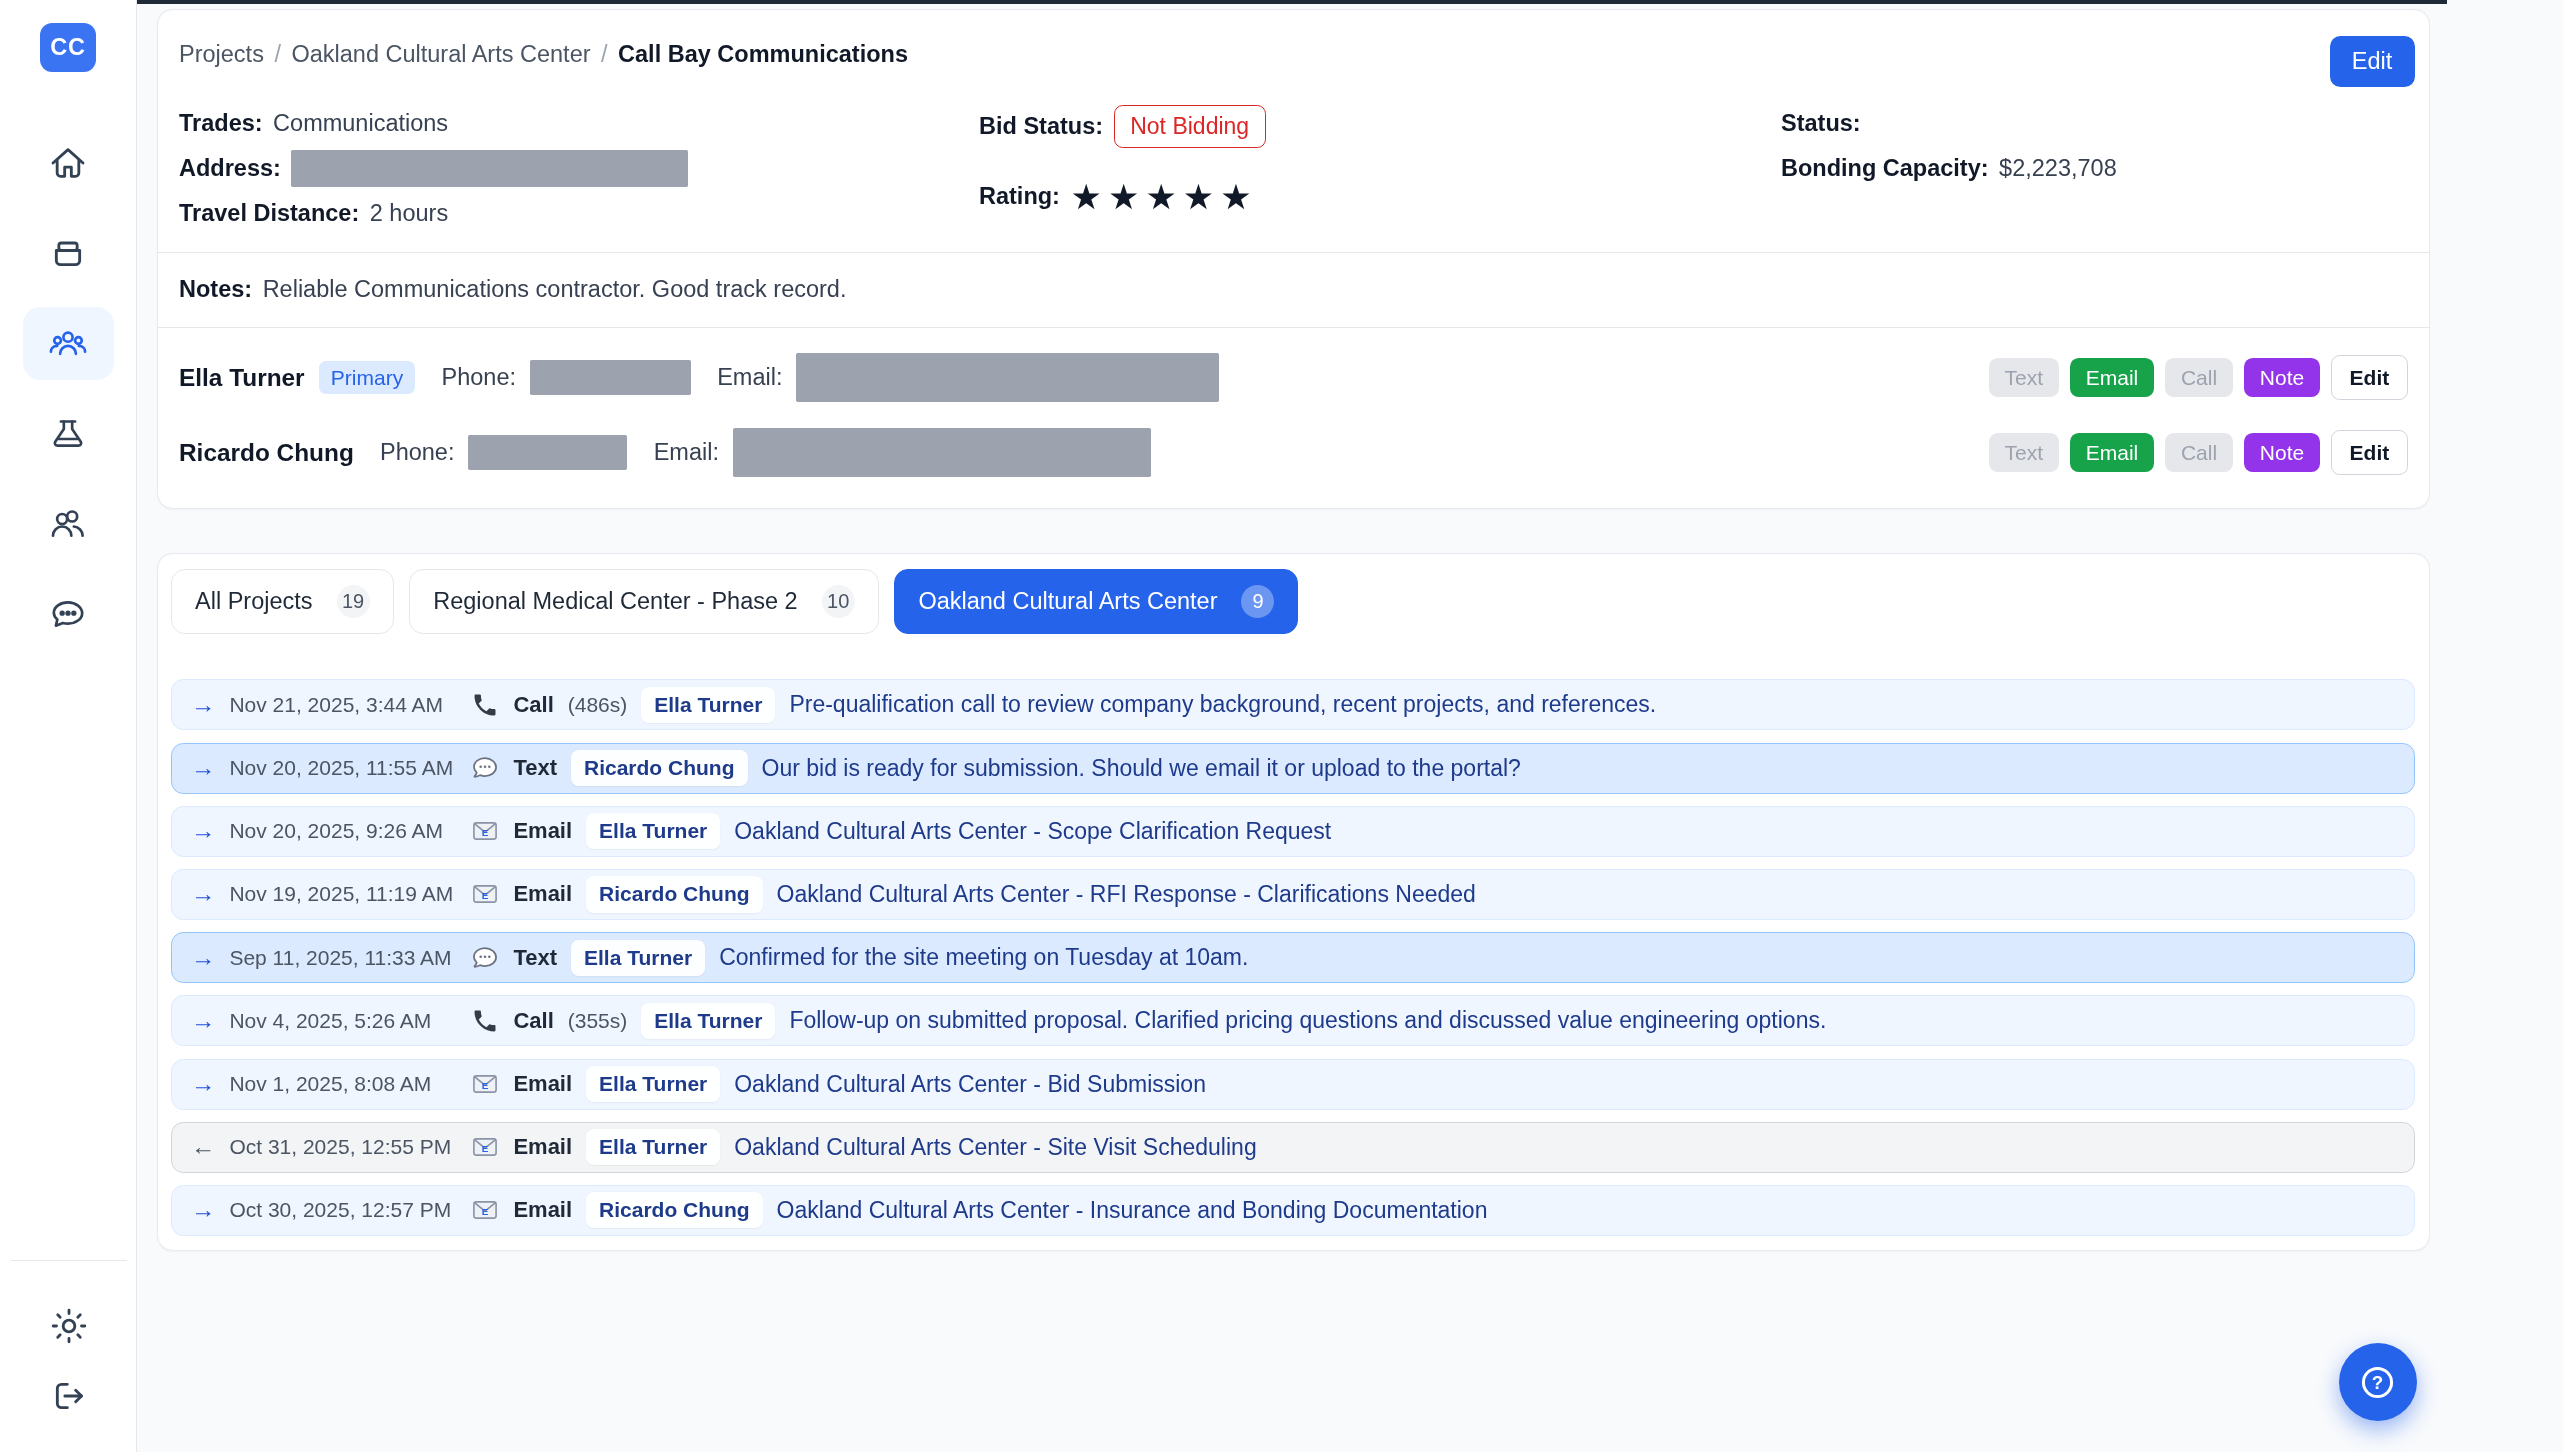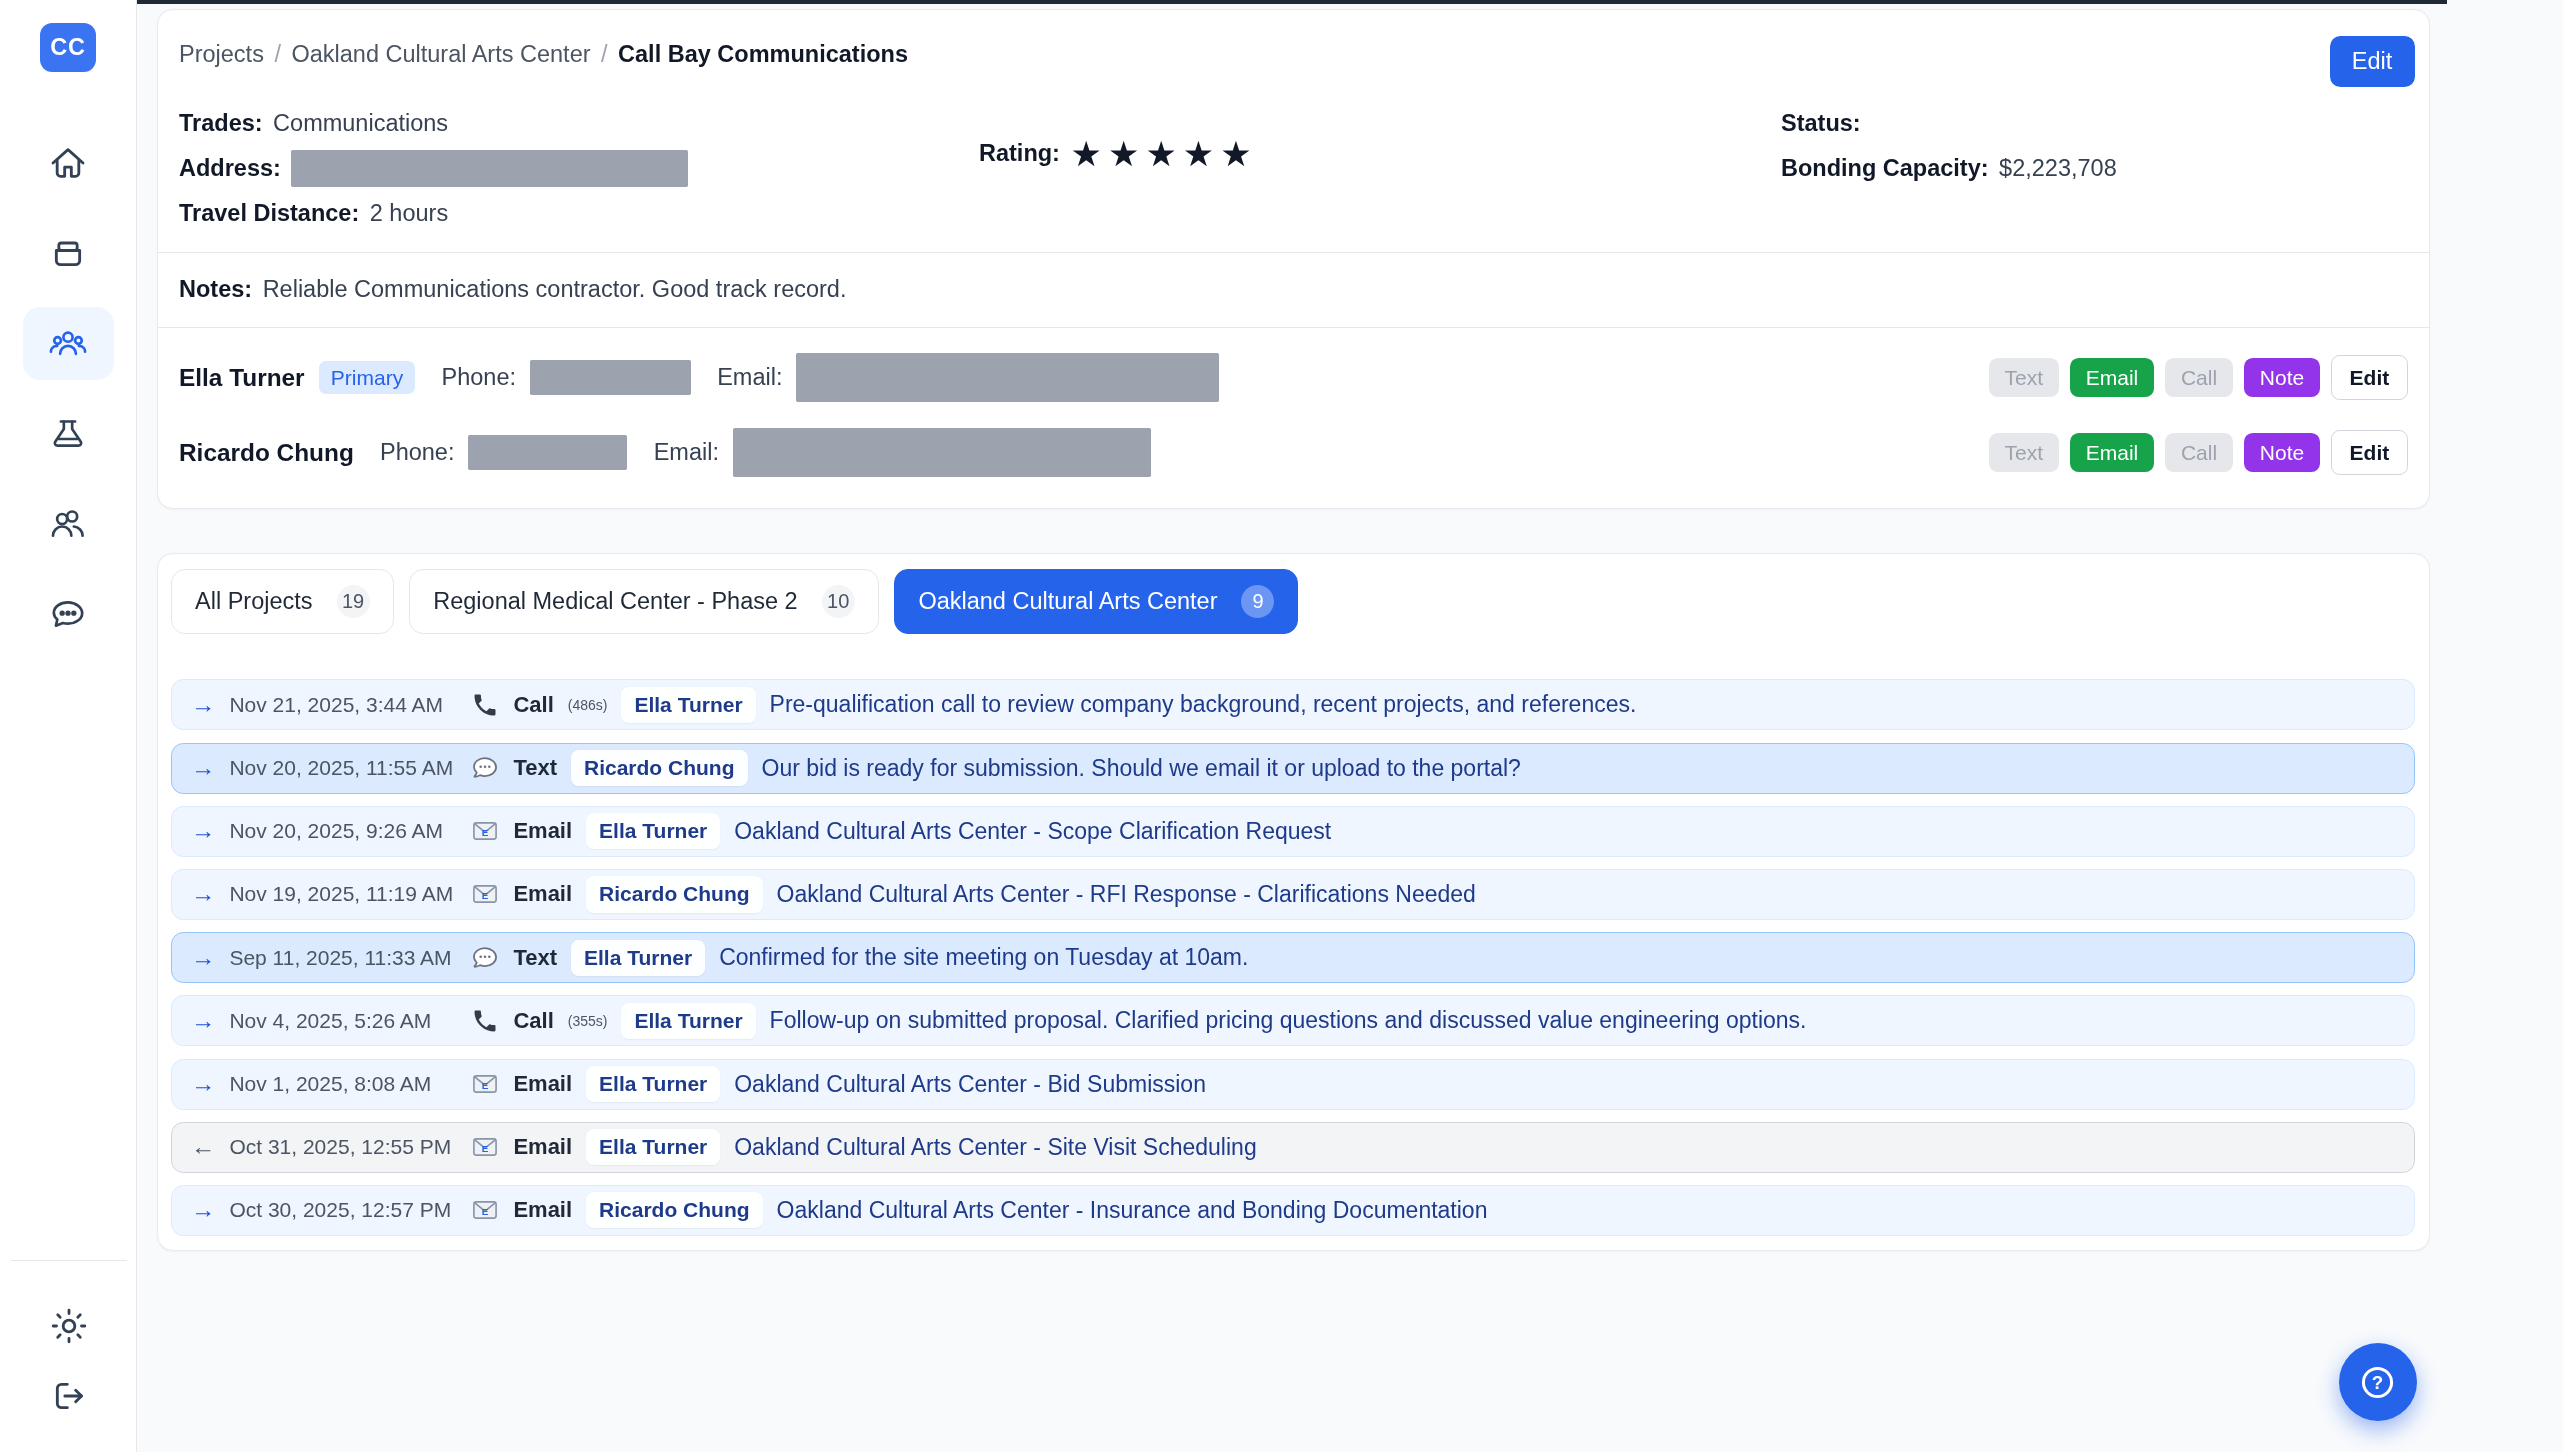--- a/index.html
+++ b/index.html
@@ -77,21 +77,21 @@
   .row-light    { background:#eff6ff; border-color:#dbeafe; }
   .row-highlight{ background:#dbeafe; border-color:#93c5fd; }
   .row-inbound  { background:#f3f4f6; border-color:#d1d5db; }
   .arrow { font-size:24.4px; font-weight:bold; }
   .arrow-out { color:#1d4ed8; }
   .arrow-in  { color:#4b5563; }
   .comm-date { color:#4b5563; font-size:21px; width:228px; flex:0 0 auto; }
   .type-icon { width:28px; height:28px; flex:0 0 auto; display:flex; align-items:center; }
   .type-icon svg { width:28px; height:28px; }
   .comm-type { font-weight:bold; font-size:22px; color:#1f2937; }
-  .comm-dur { font-size:14px; color:#4b5563; }
+  .comm-dur { font-size:21px; color:#4b5563; }
   .comm-contact { background:rgba(255,255,255,.92); color:#1e3a8a; font-weight:600; font-size:21px;
                   padding:6.1px 13px; border-radius:7.8px; box-shadow:0 0.9px 1.7px rgba(0,0,0,.05); }
   .comm-msg { color:#1e3a8a; font-size:23px; font-weight:500; overflow:hidden; text-overflow:ellipsis; }
 
   .fab { position:absolute; right:30.5px; bottom:31px; width:78px; height:78px; border-radius:50%;
          background:#2563eb; border:none; cursor:pointer; display:flex; align-items:center; justify-content:center;
          box-shadow:0 8.7px 21px rgba(37,99,235,.45); }
   .fab svg { width:45px; height:45px; }
 </style>
 </head>
@@ -188,20 +188,24 @@
           <div class="fline">
               <span class="flabel">Address:</span>
               <span class="redact" style="width:397px;height:37px;"></span>
             </div>
           <div class="fline">
               <span class="flabel">Travel Distance:</span>
               <span>2 hours</span>
             </div>
         </div>
         <div>
+          <div class="fline">
+              <span class="flabel">Bid Status:</span>
+              <span class="badge-notbidding">Not Bidding</span>
+            </div>
           <div class="fline rating-line">
               <span class="flabel">Rating:</span>
               <span class="stars">★★★★★</span>
             </div>
         </div>
         <div>
           <div class="fline">
               <span class="flabel">Status:</span>
             </div>
           <div class="fline">

